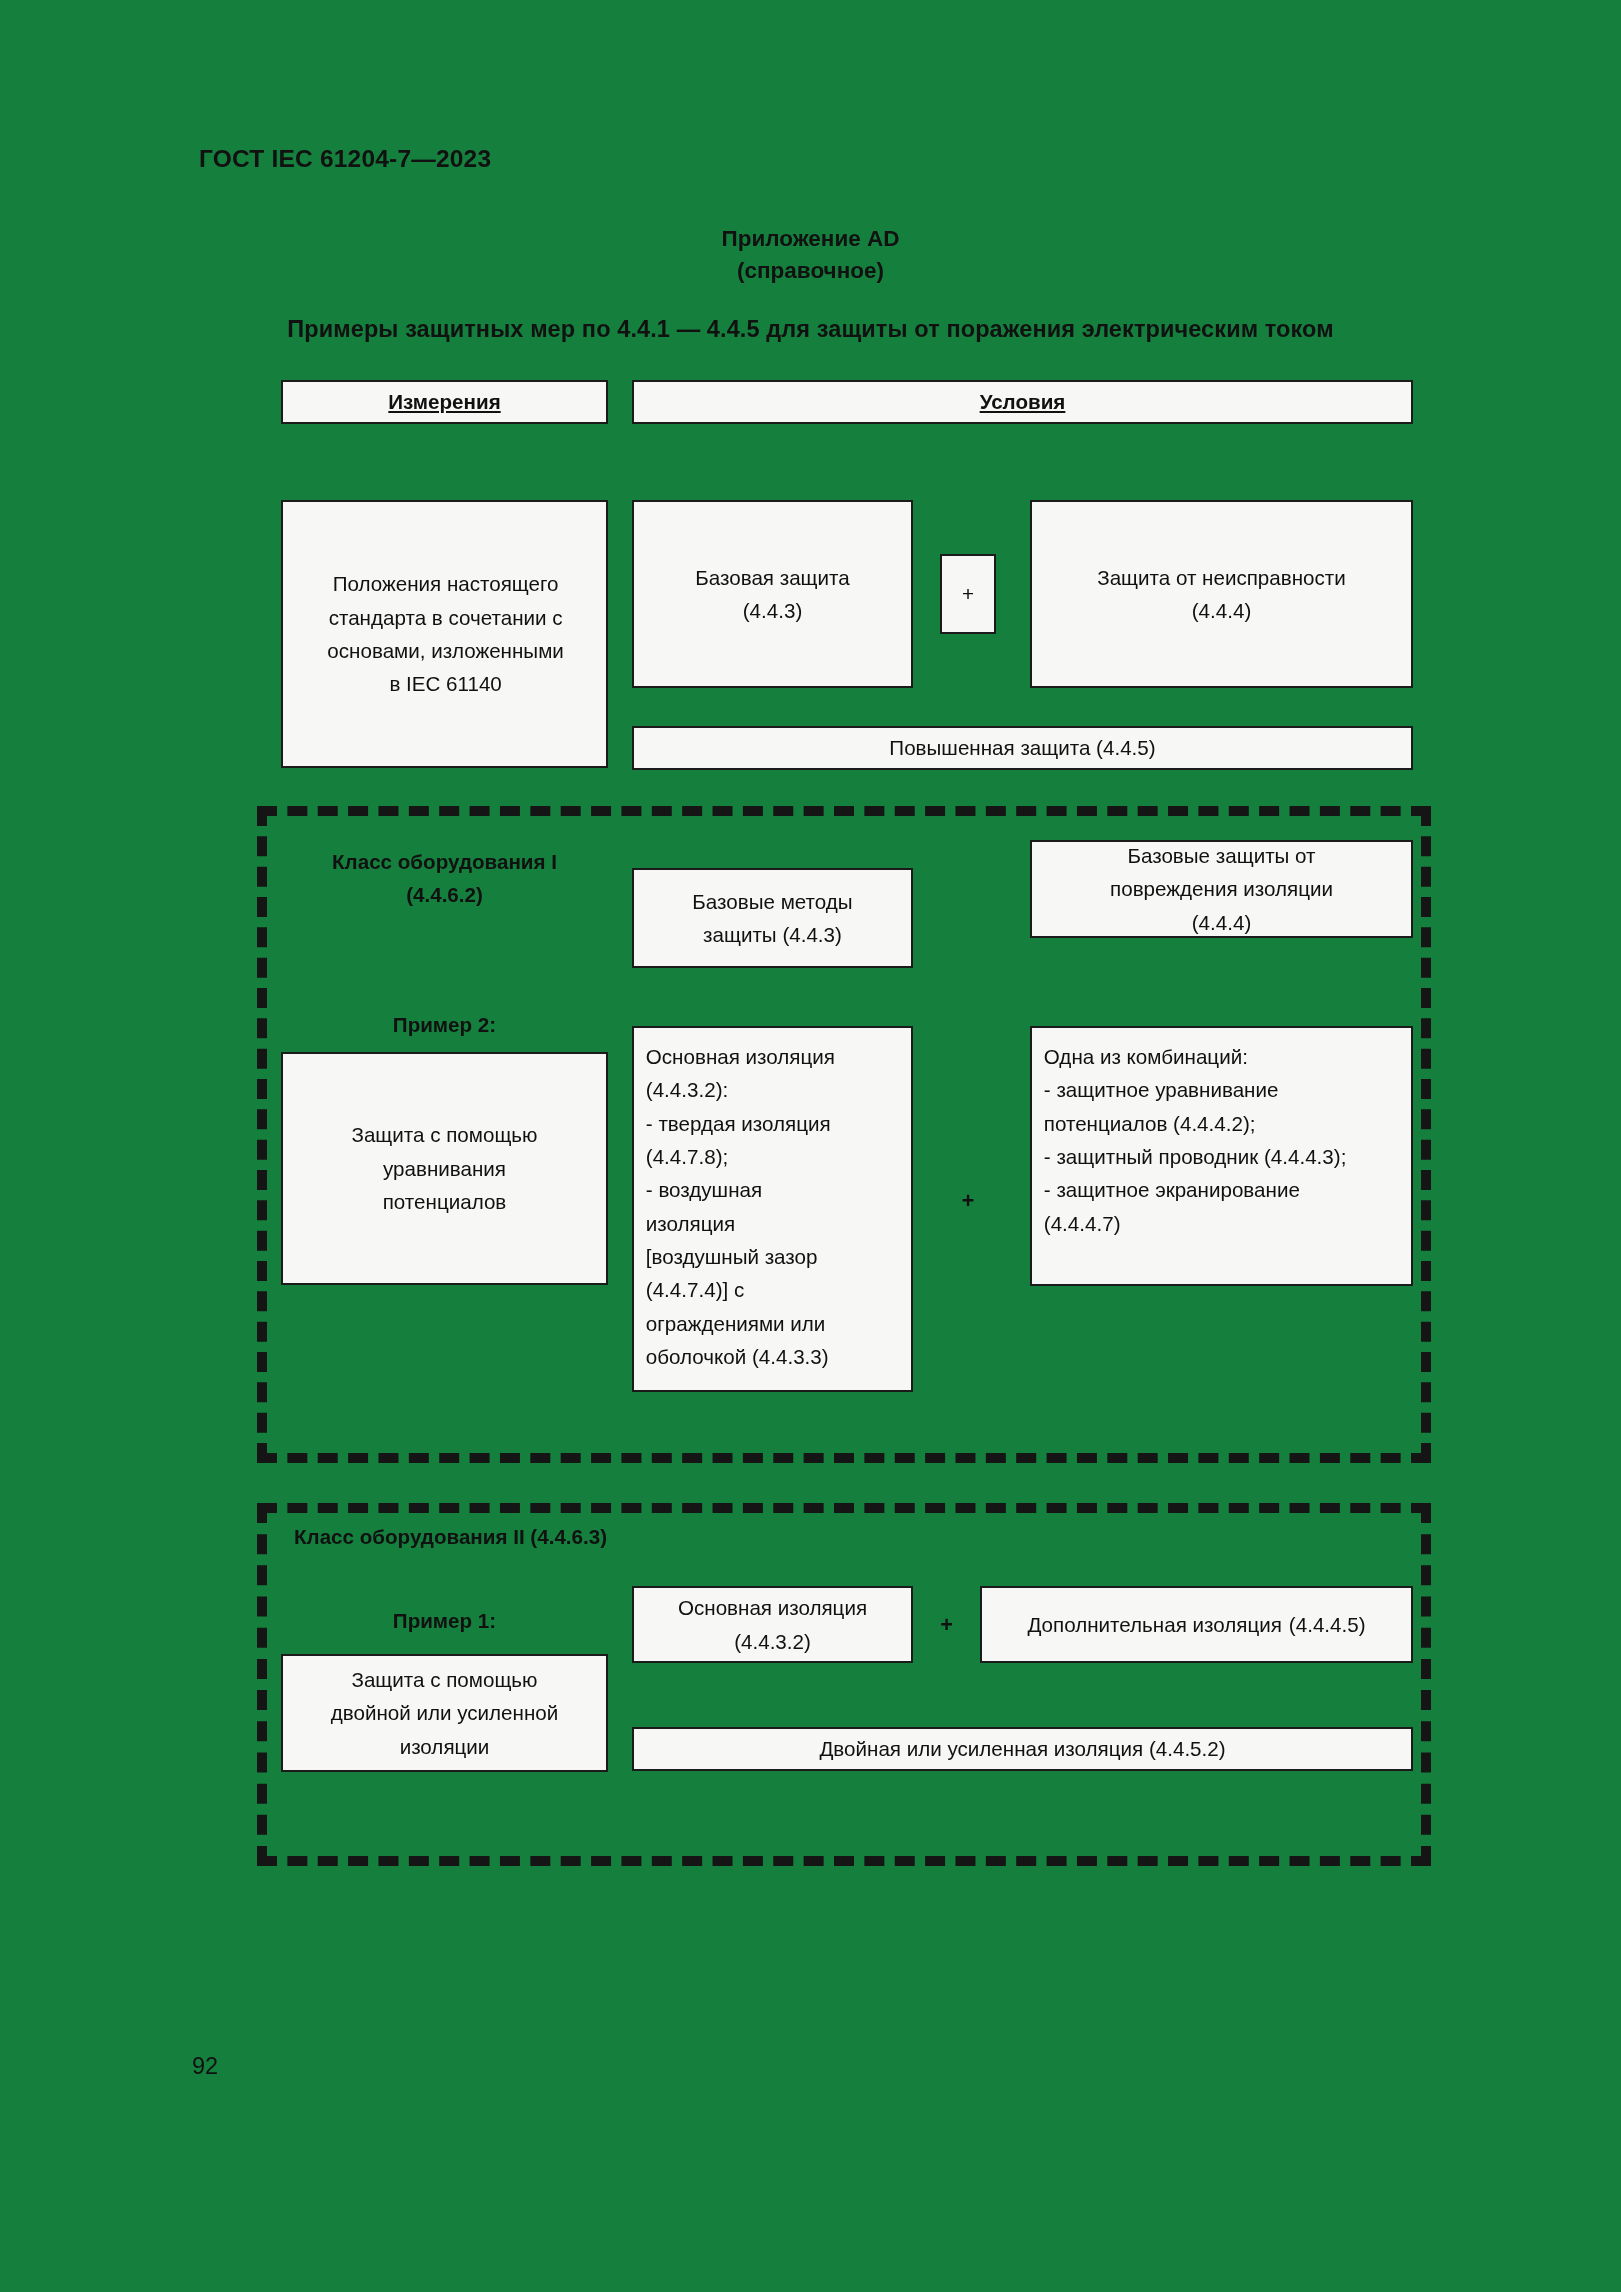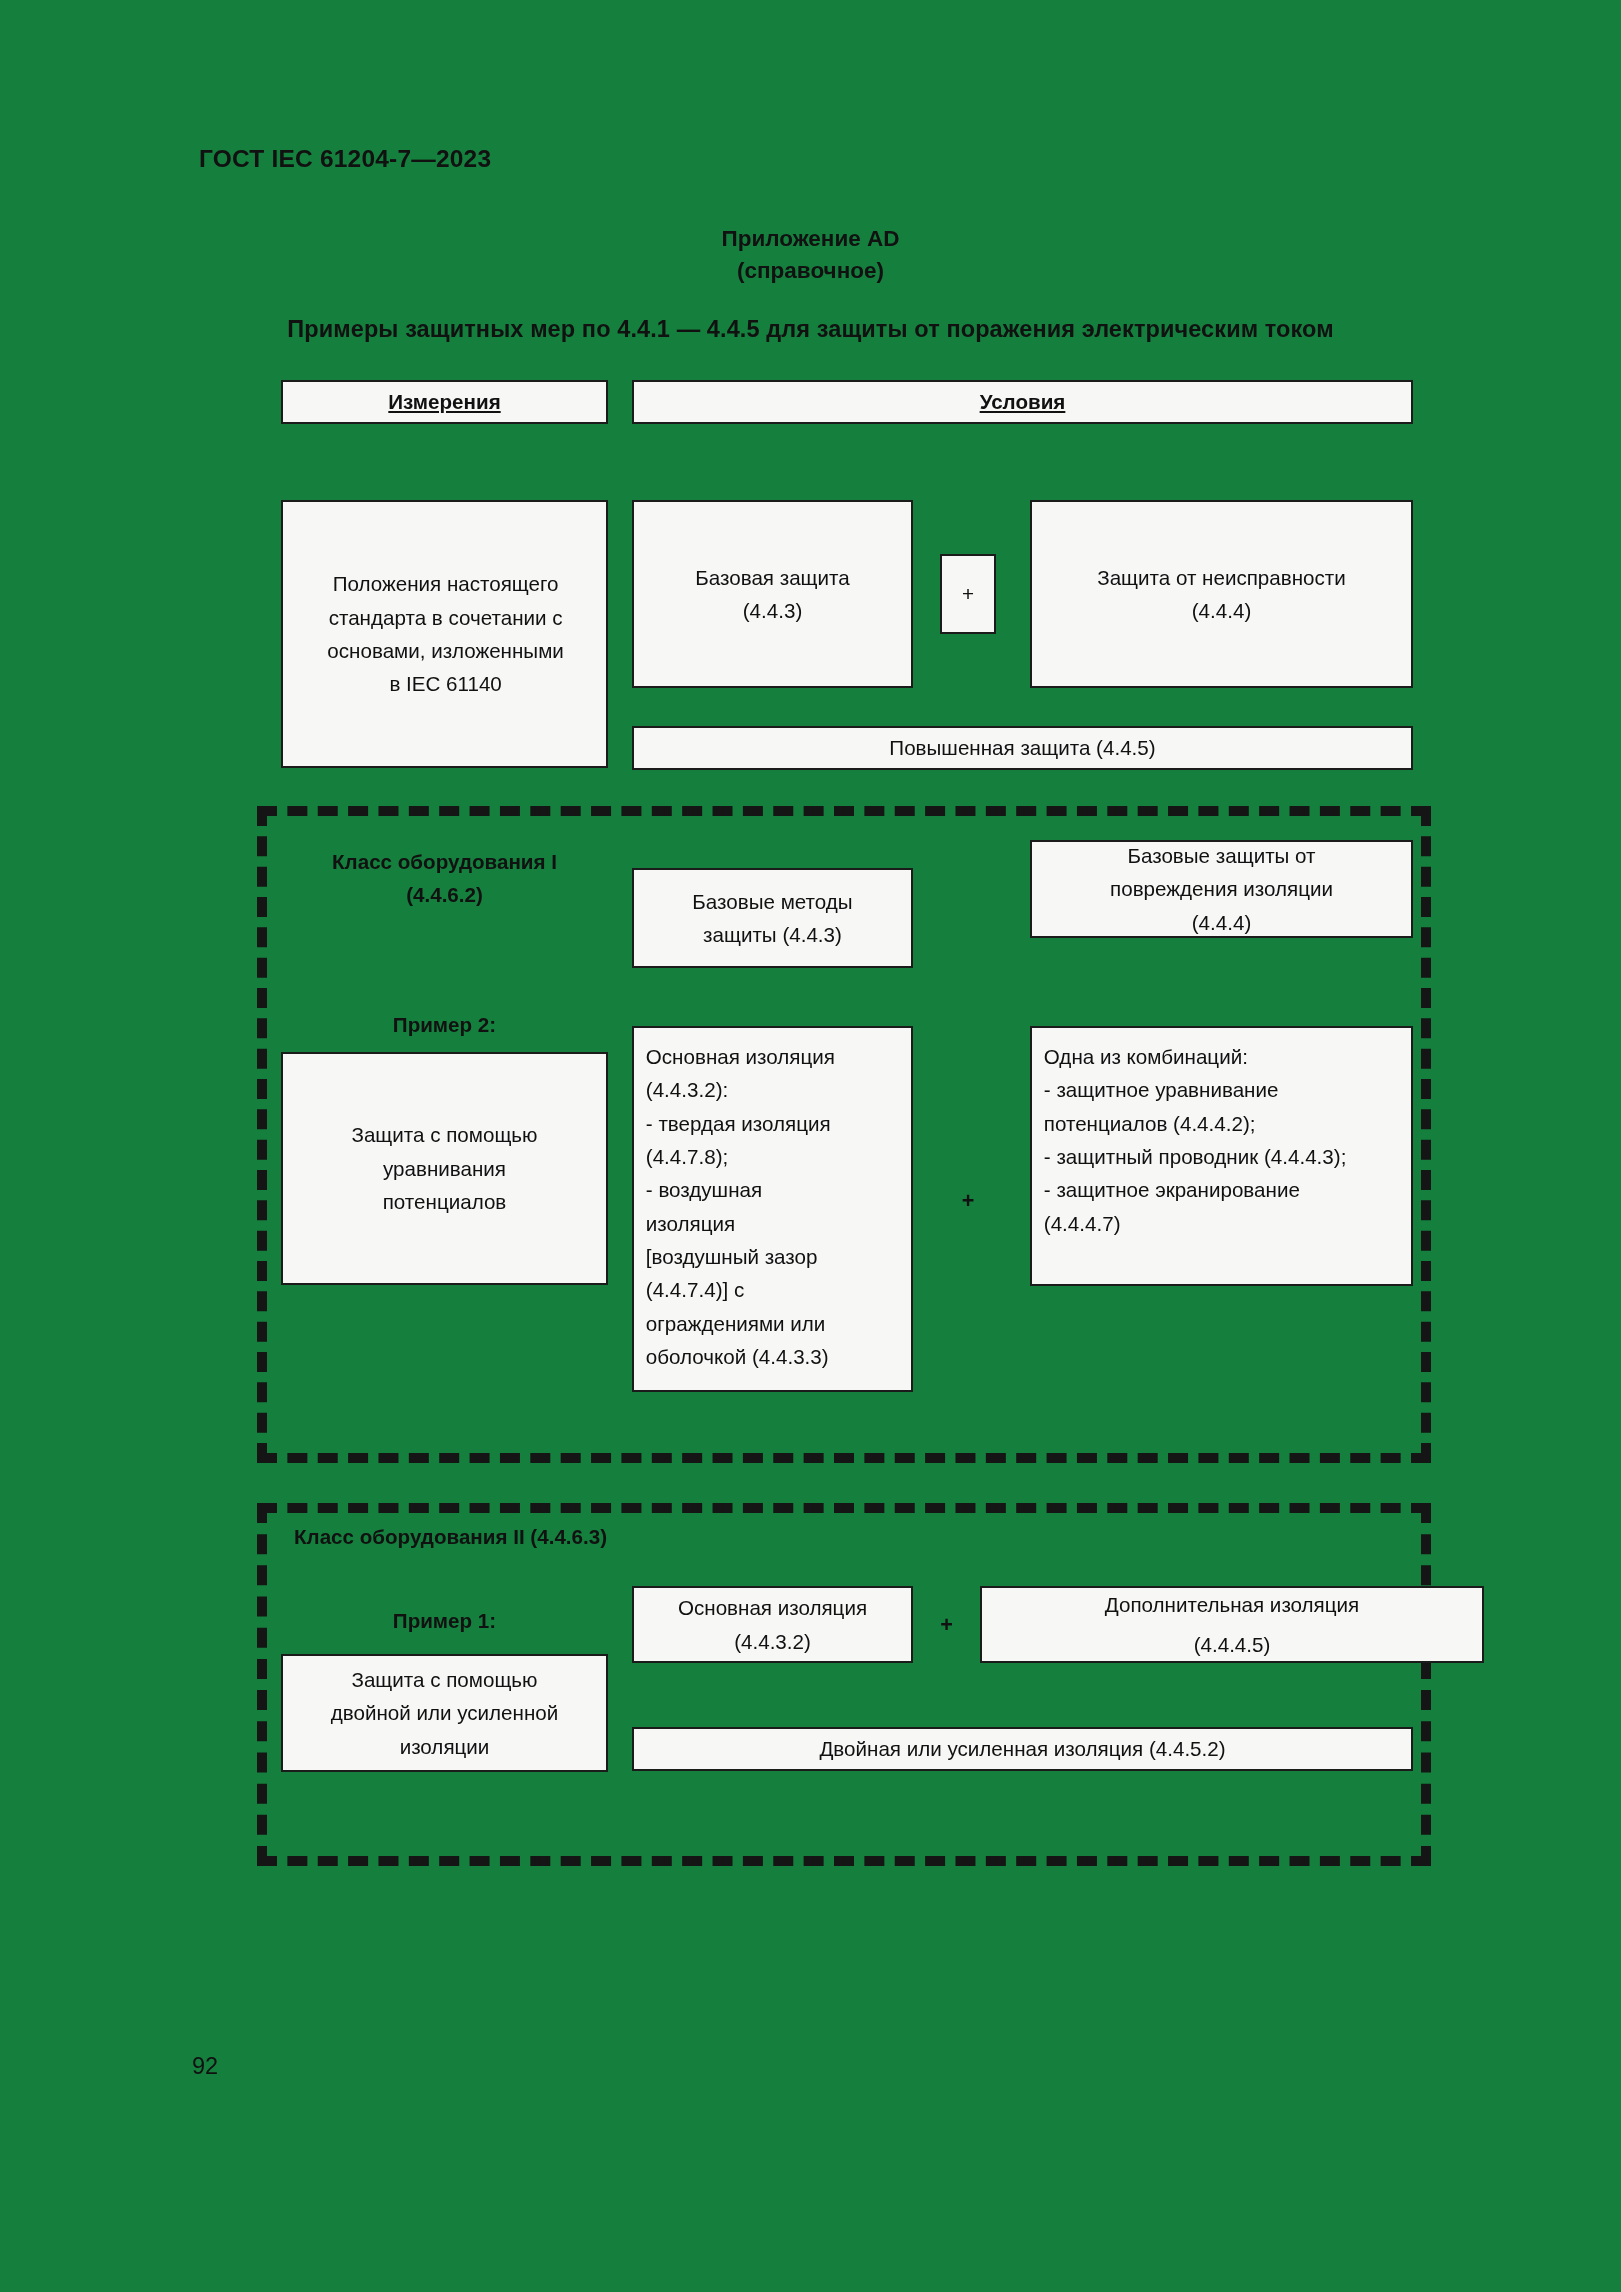--- a/index.html
+++ b/index.html
@@ -217,21 +217,21 @@
     <div>изоляции</div>
   </div>
 
   <div class="box" style="left:632px; top:1586px; width:281px; height:77px; flex-direction:column;">
     <div>Основная изоляция</div>
     <div>(4.4.3.2)</div>
   </div>
 
   <div class="plus" style="left:927px; top:1610px; width:39px; height:29px;">+</div>
 
-  <div class="box" style="left:980px; top:1586px; width:504px; height:77px; flex-direction:column;gap:7px;">
+  <div class="box" style="left:980px; top:1586px; width:433px; height:77px; flex-direction:row;gap:7px;">
     <div>Дополнительная изоляция</div>
     <div>(4.4.4.5)</div>
   </div>
 
   <div class="box" style="left:632px; top:1727px; width:781px; height:44px;">Двойная или усиленная изоляция (4.4.5.2)</div>
 
   <div class="page-number">92</div>
 
 </div>
 

